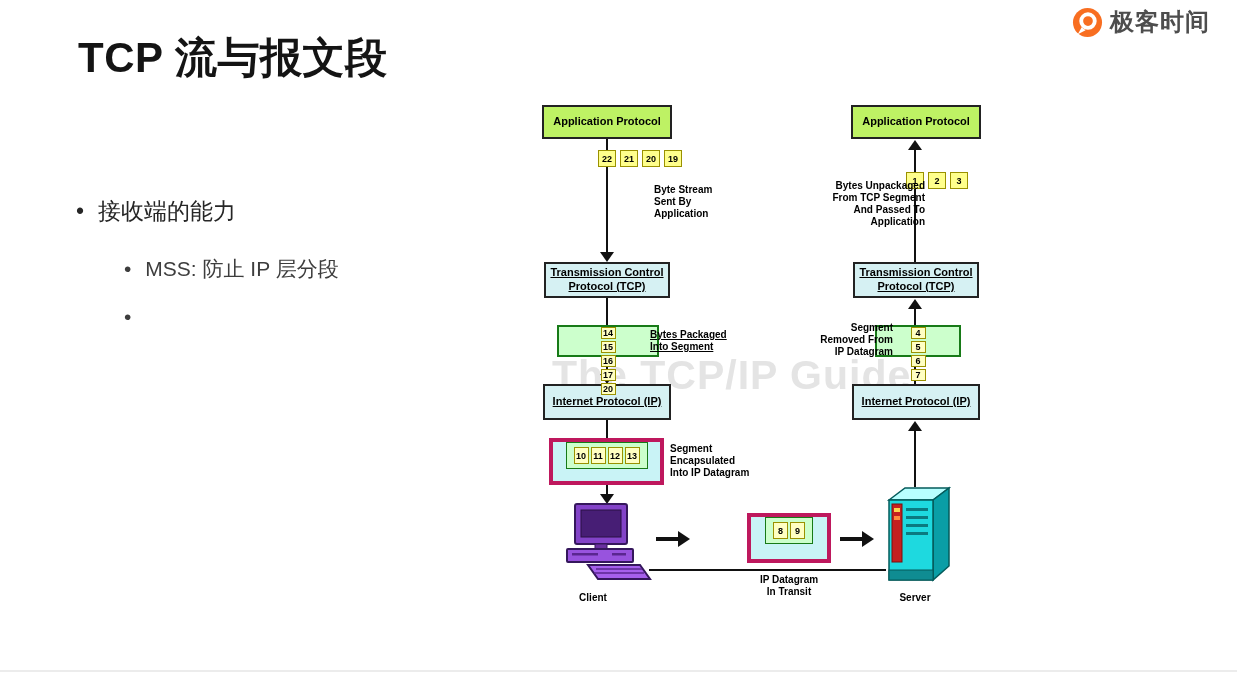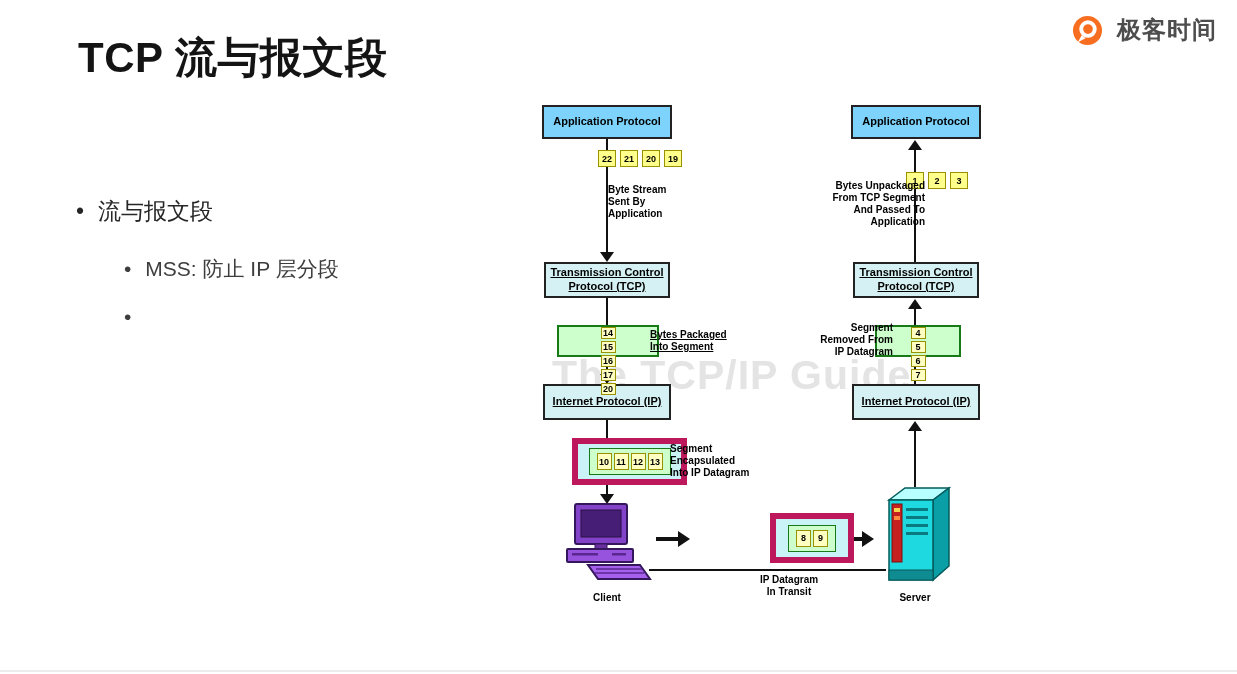--- a/index.html
+++ b/index.html
@@ -2,35 +2,35 @@
 <html><head>
 <meta charset="utf-8">
 <style>
   * { margin:0; padding:0; box-sizing:border-box; }
   html, body { width:1237px; height:674px; }
   body {
     position:relative; background:#ffffff; overflow:hidden; color:#000;
     font-family:"Liberation Sans","DejaVu Sans",sans-serif;
   }
   .slide-title { position:absolute; left:78px; top:30px; font-size:42px; font-weight:600; color:#141414; letter-spacing:.5px; }
-  .brand { position:absolute; left:1072px; top:14px; display:flex; align-items:center; gap:14px; }
+  .brand { position:absolute; left:1072px; top:6px; display:flex; align-items:center; gap:7px; }
   .brand-text { font-size:24px; font-weight:700; color:#4d4d4d; letter-spacing:1px; }
   .bullet { position:absolute; display:flex; align-items:baseline; }
   .bullet .dot { margin-right:14px; }
   .bullet-l1 { font-size:23px; color:#262626; }
   .bullet-l2 { font-size:21px; color:#3d3d3d; }
   .watermark { position:absolute; left:552px; top:352px; width:410px; font-size:41px; font-weight:700; color:#e4e4e4; letter-spacing:1px; z-index:0; white-space:nowrap; }
   .proto-box { position:absolute; border:2px solid #222; display:flex; align-items:center; justify-content:center; text-align:center; font-weight:700; font-size:11px; line-height:1.25; white-space:pre-line; z-index:2; }
-  .app-bg { background:#7dd3fc; }
+  .app-bg { background:#bef264; }
   .cyan-bg { background:#D6F1F3;text-decoration:underline; }
   .byte-stack { position:absolute; display:flex; flex-direction:row; gap:4px; z-index:2; }
   .byte-box { width:18px; height:17px; background:#FFFF8C; border:1.5px solid #9A9100; display:flex; align-items:center; justify-content:center; font-size:9px; font-weight:700; }
   .segment-box { position:absolute; background:#CCFFCC; border:2px solid #177A17; display:flex; align-items:center; justify-content:space-between; gap:2px; z-index:2;flex-direction:column; }
   .seg-byte { width:15px; height:17px; background:#FFFFC2; border:1px solid #9A9100; display:flex; align-items:center; justify-content:center; font-size:9px; font-weight:700; }
-  .datagram-box { position:absolute; background:#C9F3F6; border:6px solid #be185d; display:flex; align-items:center; justify-content:center; z-index:2;margin-left:23px; }
+  .datagram-box { position:absolute; background:#C9F3F6; border:4px solid #be185d; display:flex; align-items:flex-start; justify-content:center; z-index:2; }
   .datagram-inner { background:#CCFFCC; border:1.5px solid #177A17; display:flex; align-items:center; gap:2px; padding:4px 7px; }
   .diagram-label { position:absolute; font-size:10px; font-weight:700; line-height:1.2; white-space:pre-line; z-index:3; color:#000; }
   .t-right { text-align:right;margin-left:24px; }
   .t-center { text-align:center; }
   .vline { position:absolute; width:2px; background:#111; z-index:1; }
   .hline { position:absolute; height:2px; background:#111; z-index:1; }
   .shaft { position:absolute; height:4px; background:#111; z-index:1; }
   .arr-d { position:absolute; width:0; height:0; border-left:7px solid transparent; border-right:7px solid transparent; border-top:10px solid #111; z-index:1; }
   .arr-u { position:absolute; width:0; height:0; border-left:7px solid transparent; border-right:7px solid transparent; border-bottom:10px solid #111; z-index:1; }
   .arr-r { position:absolute; width:0; height:0; border-top:8px solid transparent; border-bottom:8px solid transparent; border-left:12px solid #111; z-index:1; }
@@ -46,21 +46,21 @@
     <circle cx="16.5" cy="14.5" r="7" fill="none" stroke="#ffffff" stroke-width="4"></circle>
     <polygon points="10,21 6,28 14,24" fill="#ffffff"></polygon>
   </svg>
   <span class="brand-text">极客时间</span>
 </div>
 
 <h1 class="slide-title">TCP 流与报文段</h1>
 
 <div class="bullet bullet-l1" style="left:76px; top:196px;">
   <span class="dot">•</span>
-  <span>流与报文段</span>
+  <span>接收端的能力</span>
 </div>
 <div class="bullet bullet-l2" style="left:124px; top:255px;">
   <span class="dot">•</span>
   <span>MSS: 防止 IP 层分段</span>
 </div>
 <div class="bullet bullet-l2" style="left:124px; top:305px;">
   <span class="dot">•</span>
 </div>
 
 <div class="watermark">The TCP/IP Guide</div>
@@ -93,21 +93,21 @@
 Protocol (TCP)</div>
 <div class="proto-box cyan-bg" style="left:543px; top:384px; width:128px; height:36px;">Internet Protocol (IP)</div>
 <div class="proto-box cyan-bg" style="left:852px; top:384px; width:128px; height:36px;">Internet Protocol (IP)</div>
 
 <div class="byte-stack" style="left:598px; top:150px;">
   <div class="byte-box">22</div>
   <div class="byte-box">21</div>
   <div class="byte-box">20</div>
   <div class="byte-box">19</div>
 </div>
-<div class="diagram-label" style="left:608px; top:184px;">Byte Stream
+<div class="diagram-label" style="left:654px; top:184px;">Byte Stream
 Sent By
 Application</div>
 
 <div class="byte-stack" style="left:906px; top:172px;">
   <div class="byte-box">1</div>
   <div class="byte-box">2</div>
   <div class="byte-box">3</div>
 </div>
 <div class="diagram-label t-right" style="left:793px; top:180px; width:108px;">Bytes Unpackaged
 From TCP Segment
@@ -159,21 +159,21 @@
   <rect x="15" y="1" width="52" height="40" rx="2" fill="#8343C8" stroke="#35175C" stroke-width="2"></rect>
   <rect x="21" y="7" width="40" height="27" fill="#471E75" stroke="#2A1145" stroke-width="1"></rect>
   <rect x="35" y="41" width="12" height="5" fill="#6A30A0" stroke="#35175C" stroke-width="1"></rect>
   <rect x="7" y="46" width="66" height="13" rx="1" fill="#9853DE" stroke="#35175C" stroke-width="2"></rect>
   <rect x="12" y="50" width="26" height="2.5" fill="#5A2690"></rect>
   <rect x="52" y="50" width="14" height="2.5" fill="#5A2690"></rect>
   <polygon points="28,62 80,62 90,76 38,76" fill="#A660EC" stroke="#35175C" stroke-width="2"></polygon>
   <line x1="36" y1="66" x2="82" y2="66" stroke="#5A2690" stroke-width="1.5"></line>
   <line x1="34" y1="70" x2="84" y2="70" stroke="#5A2690" stroke-width="1.5"></line>
 </svg>
-<div class="diagram-label t-center" style="left:578px; top:592px; width:58px;">Client</div>
+<div class="diagram-label t-center" style="left:564px; top:592px; width:58px;">Client</div>
 
 <svg class="device-icon" style="left:884px; top:486px;" width="70" height="100" viewBox="0 0 70 100">
   <polygon points="5,14 21,2 65,2 49,14" fill="#B8FFFF" stroke="#045B5B" stroke-width="1.5"></polygon>
   <polygon points="49,14 65,2 65,80 49,94" fill="#0A9EA6" stroke="#045B5B" stroke-width="1.5"></polygon>
   <rect x="5" y="14" width="44" height="80" fill="#1ED9DF" stroke="#045B5B" stroke-width="1.5"></rect>
   <rect x="8" y="18" width="10" height="58" fill="#C42020" stroke="#7A0E0E" stroke-width="1"></rect>
   <rect x="10" y="22" width="6" height="4" fill="#FFD24D"></rect>
   <rect x="10" y="30" width="6" height="4" fill="#FF8A3C"></rect>
   <rect x="22" y="22" width="22" height="3" fill="#0B7A80"></rect>
   <rect x="22" y="30" width="22" height="3" fill="#0B7A80"></rect>

